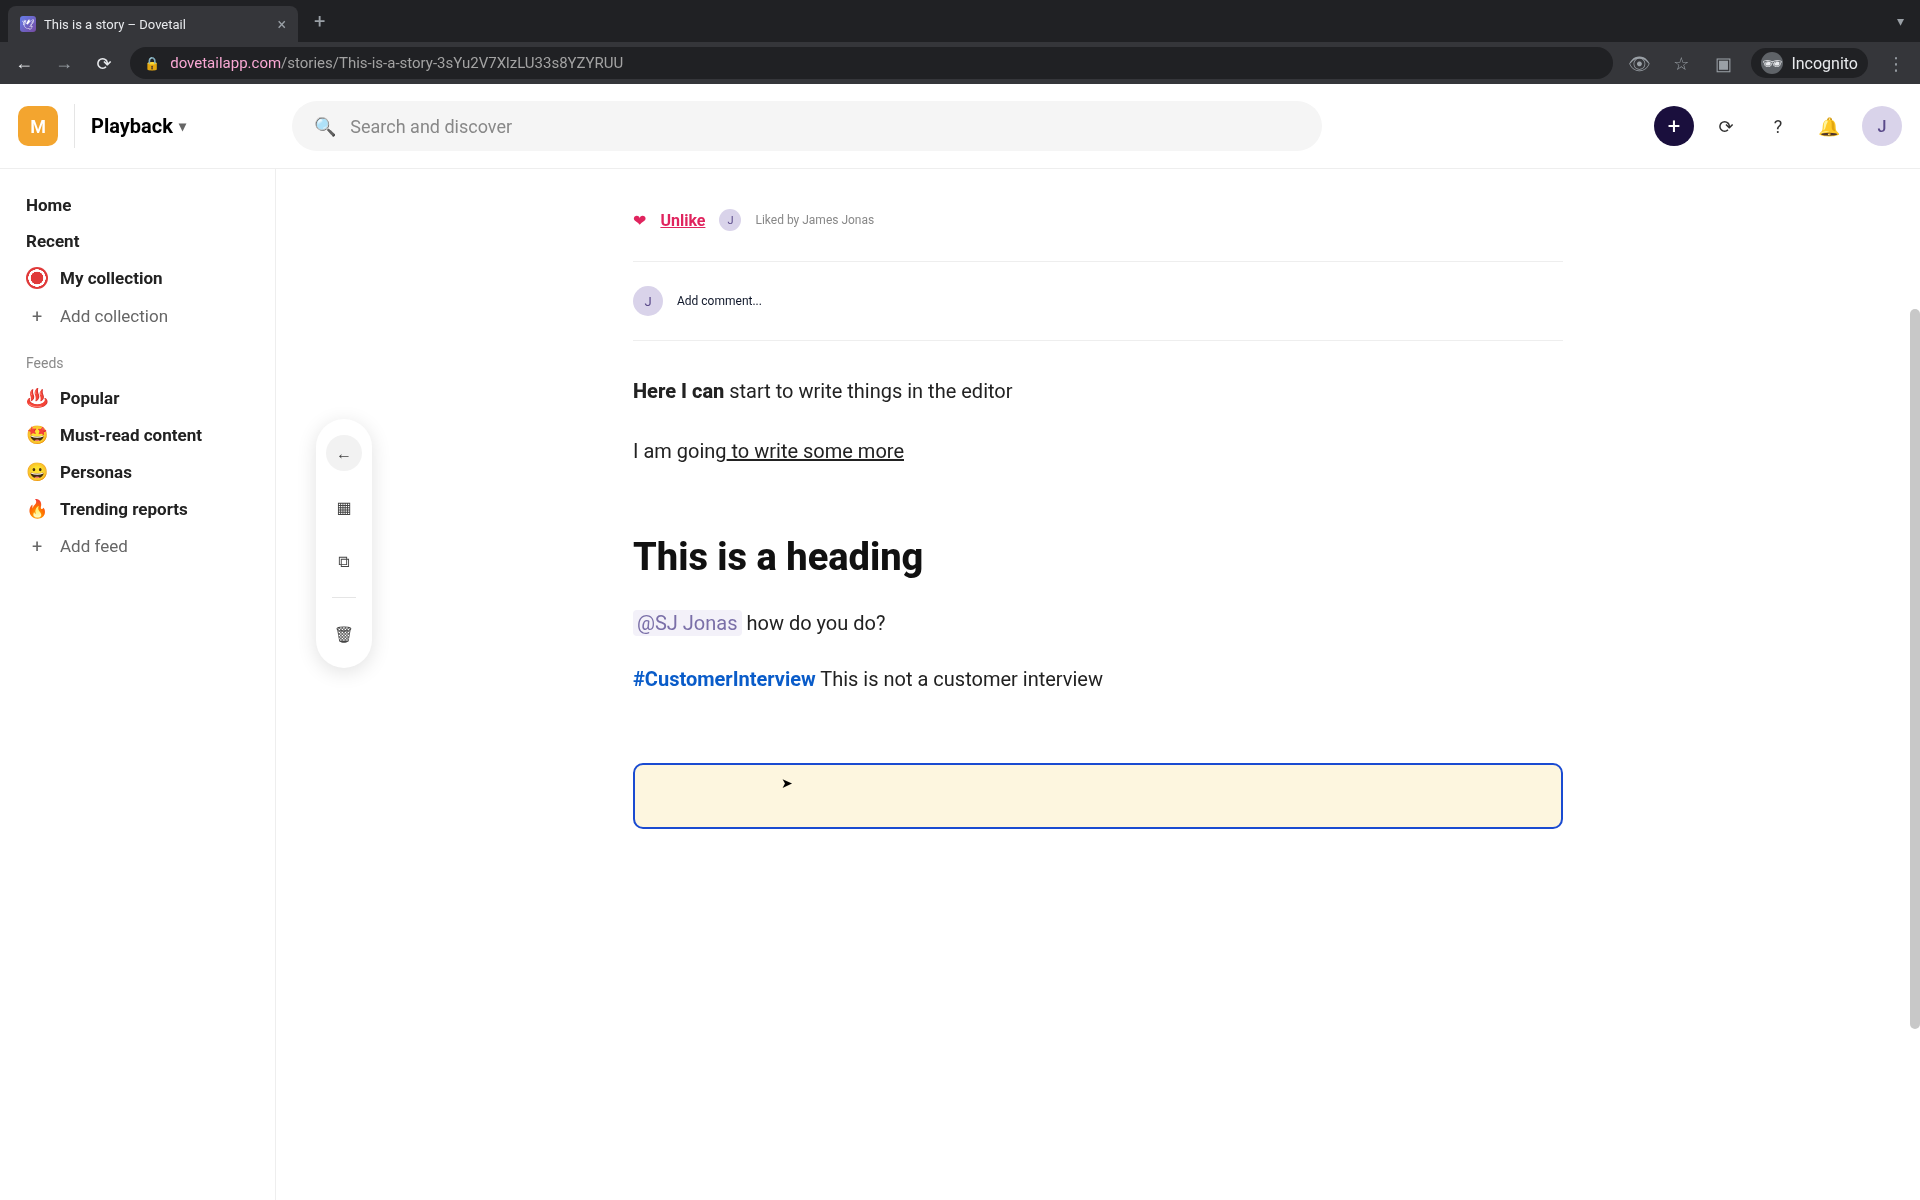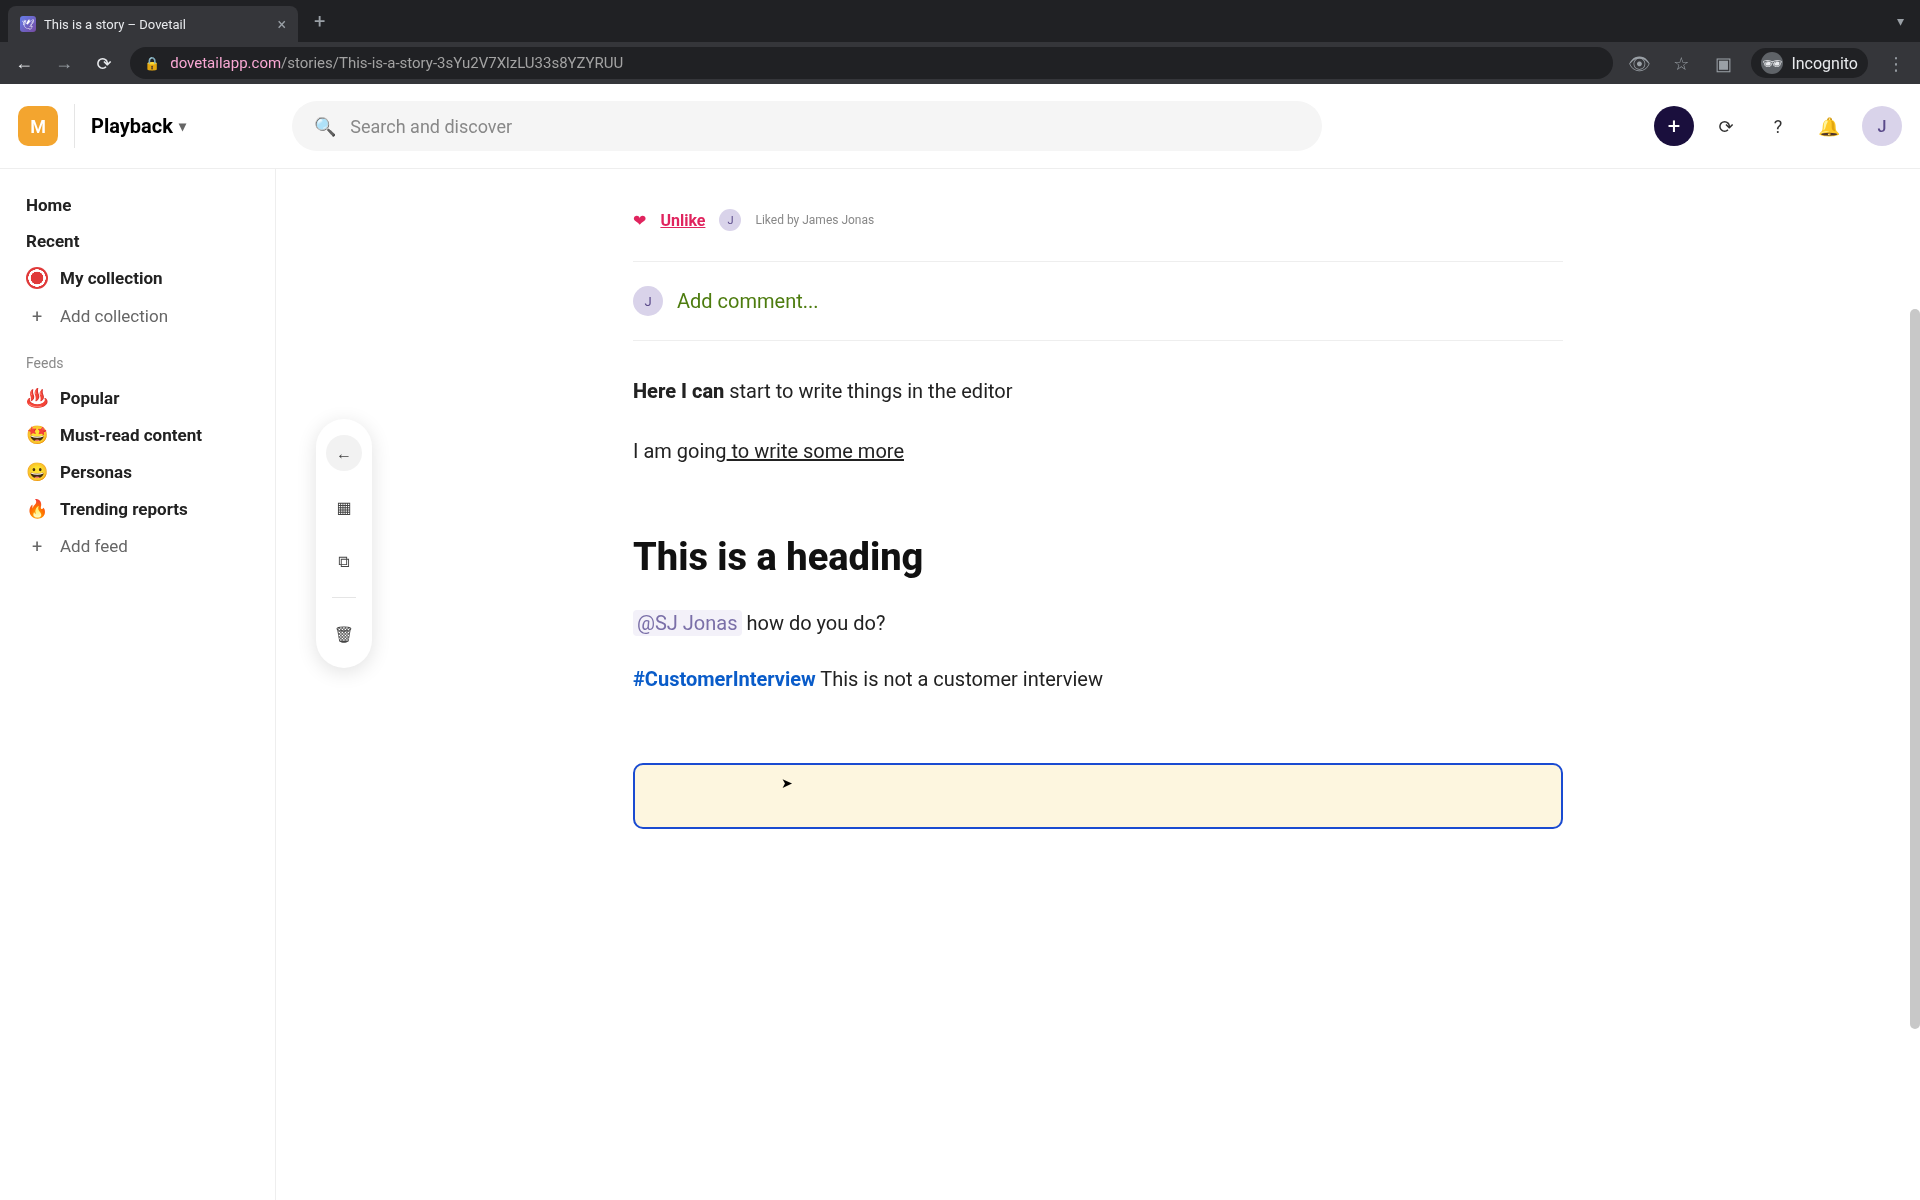--- a/index.html
+++ b/index.html
@@ -65,21 +65,21 @@
 .meta-row { display:flex; align-items:center; gap: 14px; padding: 40px 0 18px; }
 .heart { color: #e0245e; font-size: 16px; }
 .unlike { color: #e0245e; font-weight: 700; font-size: 16px; cursor:pointer;text-decoration:underline; }
 .mini-av { width: 22px; height: 22px; border-radius:50%; background:#d9d3ea; color:#5a4a8a; font-size:11px; display:flex;align-items:center;justify-content:center; }
 .liked-by { color: #888; font-size: 12px; }
 
 .hr { height: 1px; background: #eee; margin: 12px 0; }
 
 .comment-row { display:flex; align-items:center; gap: 14px; padding: 12px 0; }
 .comment-av { width: 30px; height: 30px; border-radius:50%; background:#d9d3ea; color:#5a4a8a; font-size:13px; display:flex;align-items:center;justify-content:center; }
-.comment-ph { color: #4d7c0f; font-size: 20px; }
+.comment-ph { color: #0f172a; font-size: 12px; }
 
 .para { font-size: 20px; line-height: 1.6; color: #222; margin-top: 34px; }
 .para .b { font-weight: 800; }
 .para2 { font-size: 20px; line-height: 1.6; color: #222; margin-top: 28px; }
 .ul { text-decoration: underline; margin-top: 40px; }
 
 .h2 { font-size: 38px; font-weight: 800; color: #111; margin-top: 68px; }
 .para3 { font-size: 20px; color: #222; margin-top: 42px; }
 .para4 { font-size: 20px; color: #222; margin-top: 32px; }
 .mention { color: #7a6fa8; background: #f3f1f9; padding: 1px 4px; border-radius: 4px; }

